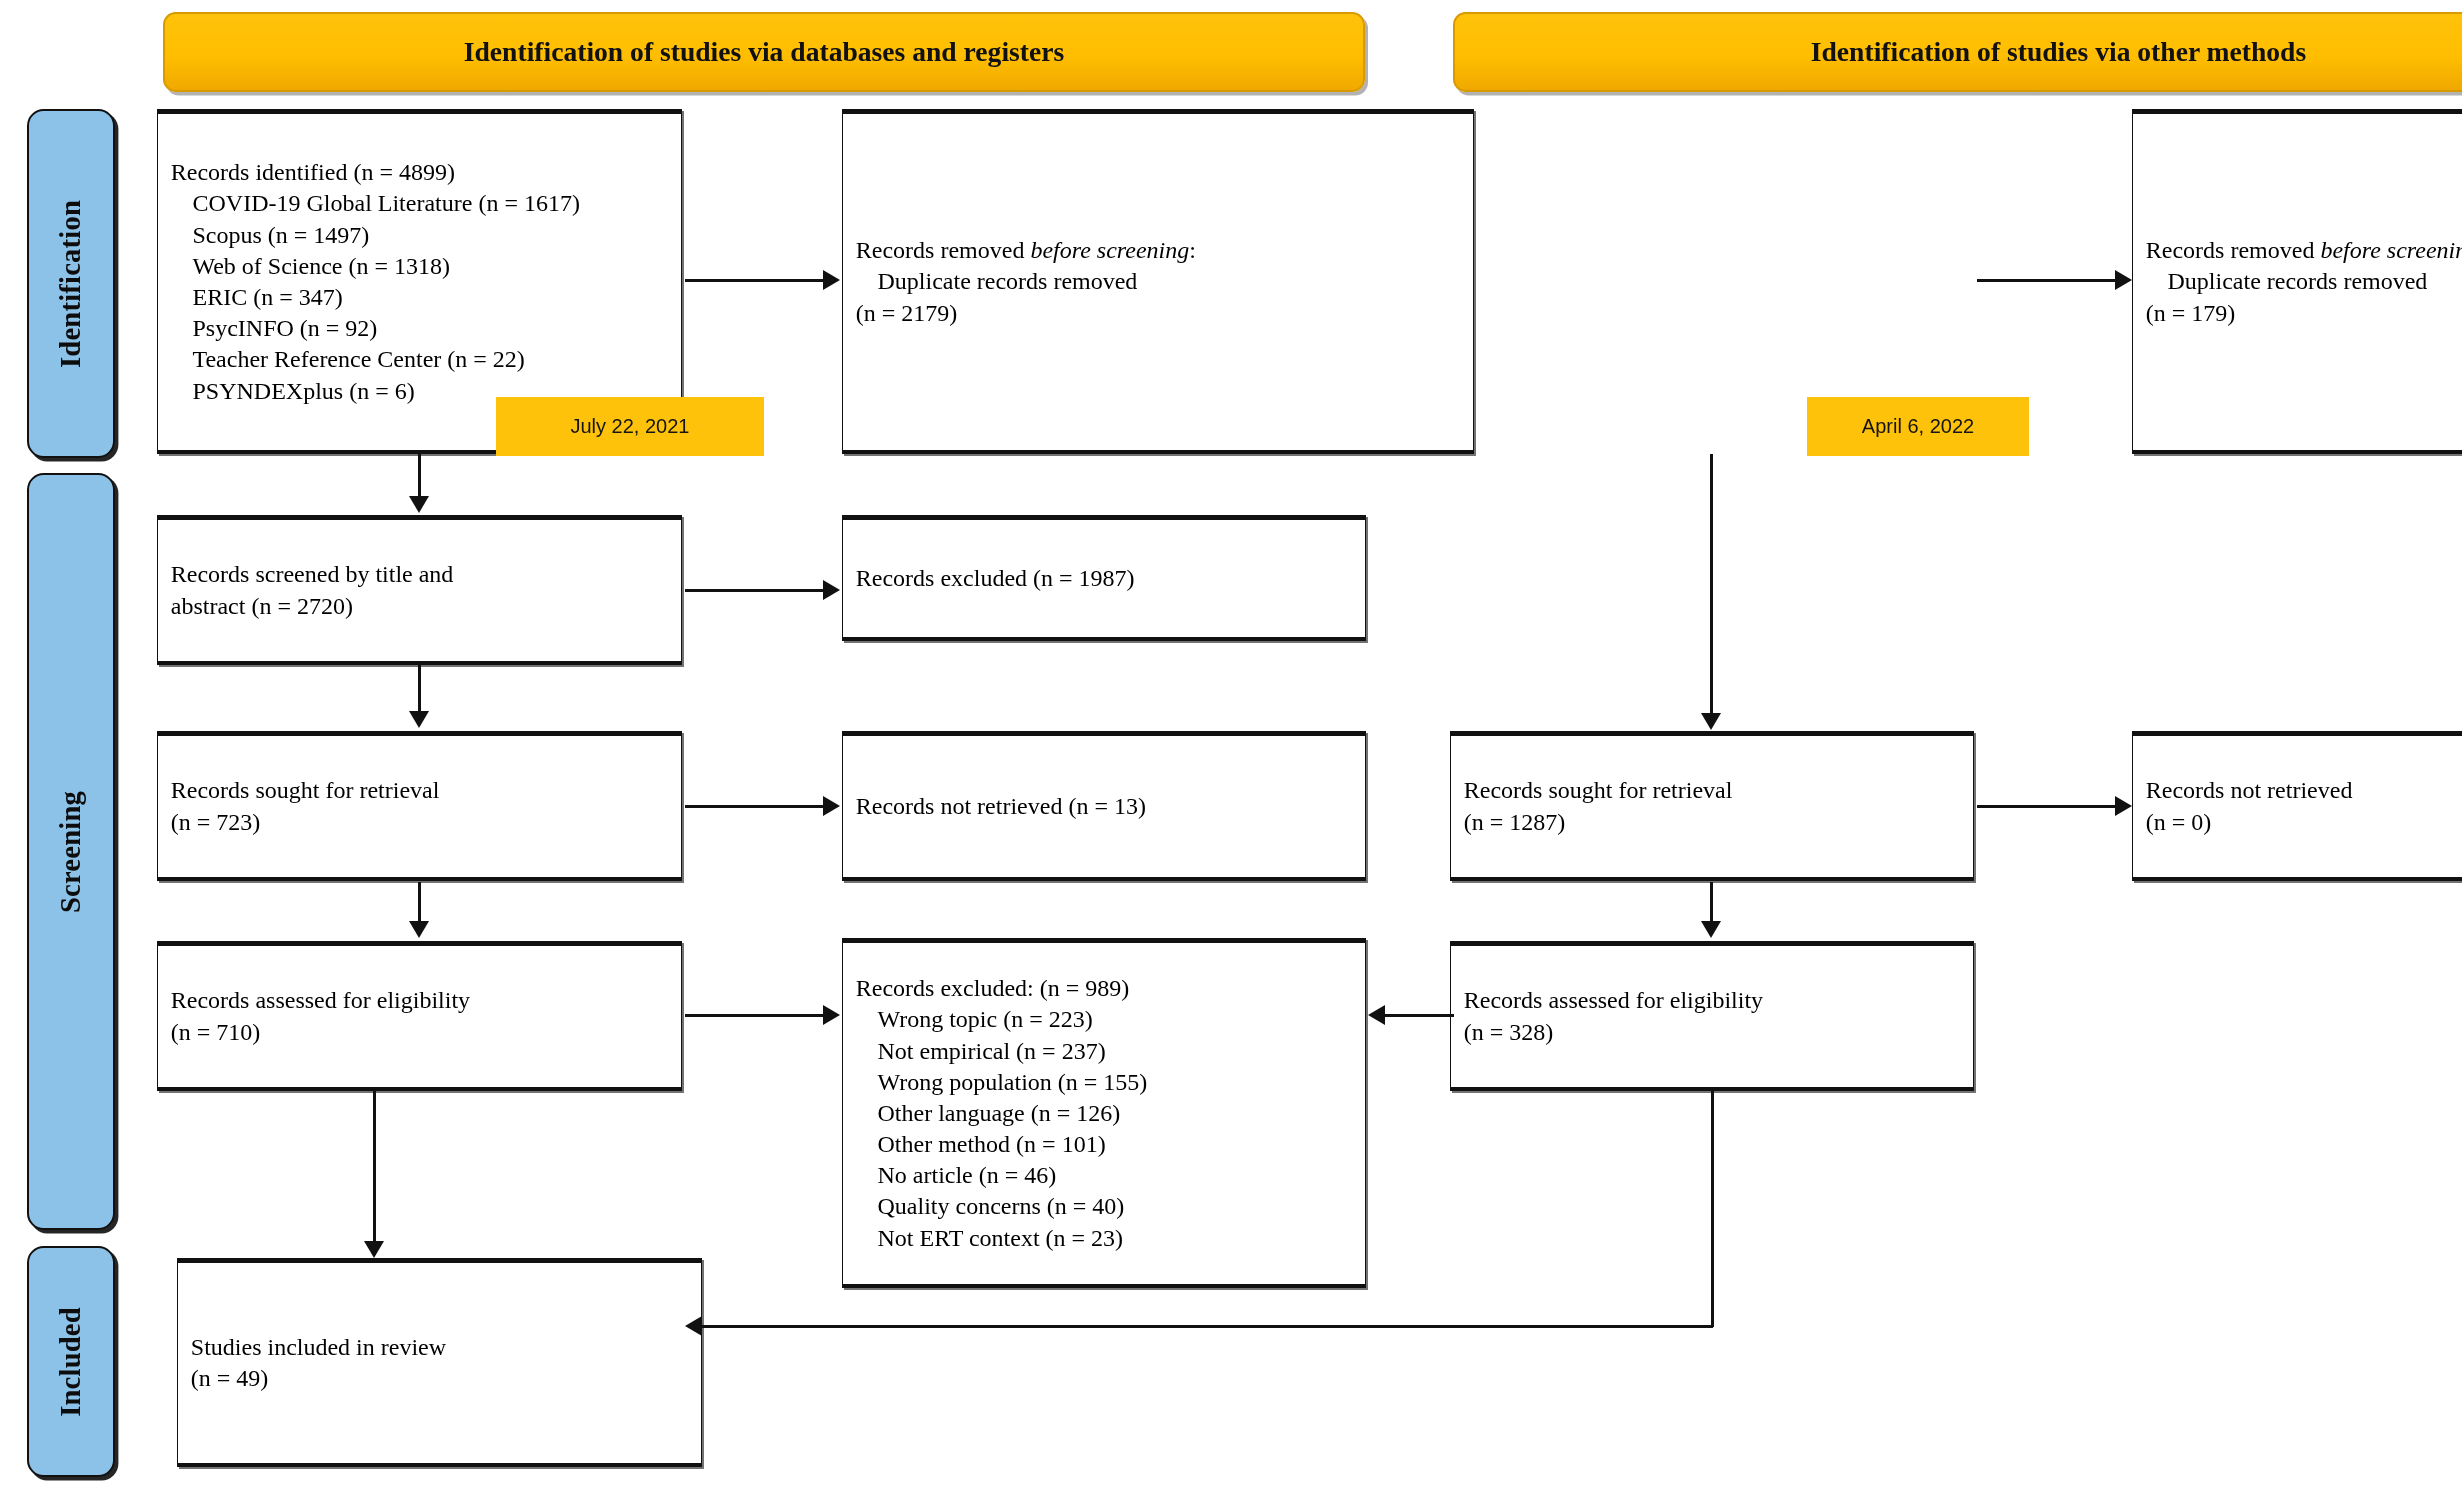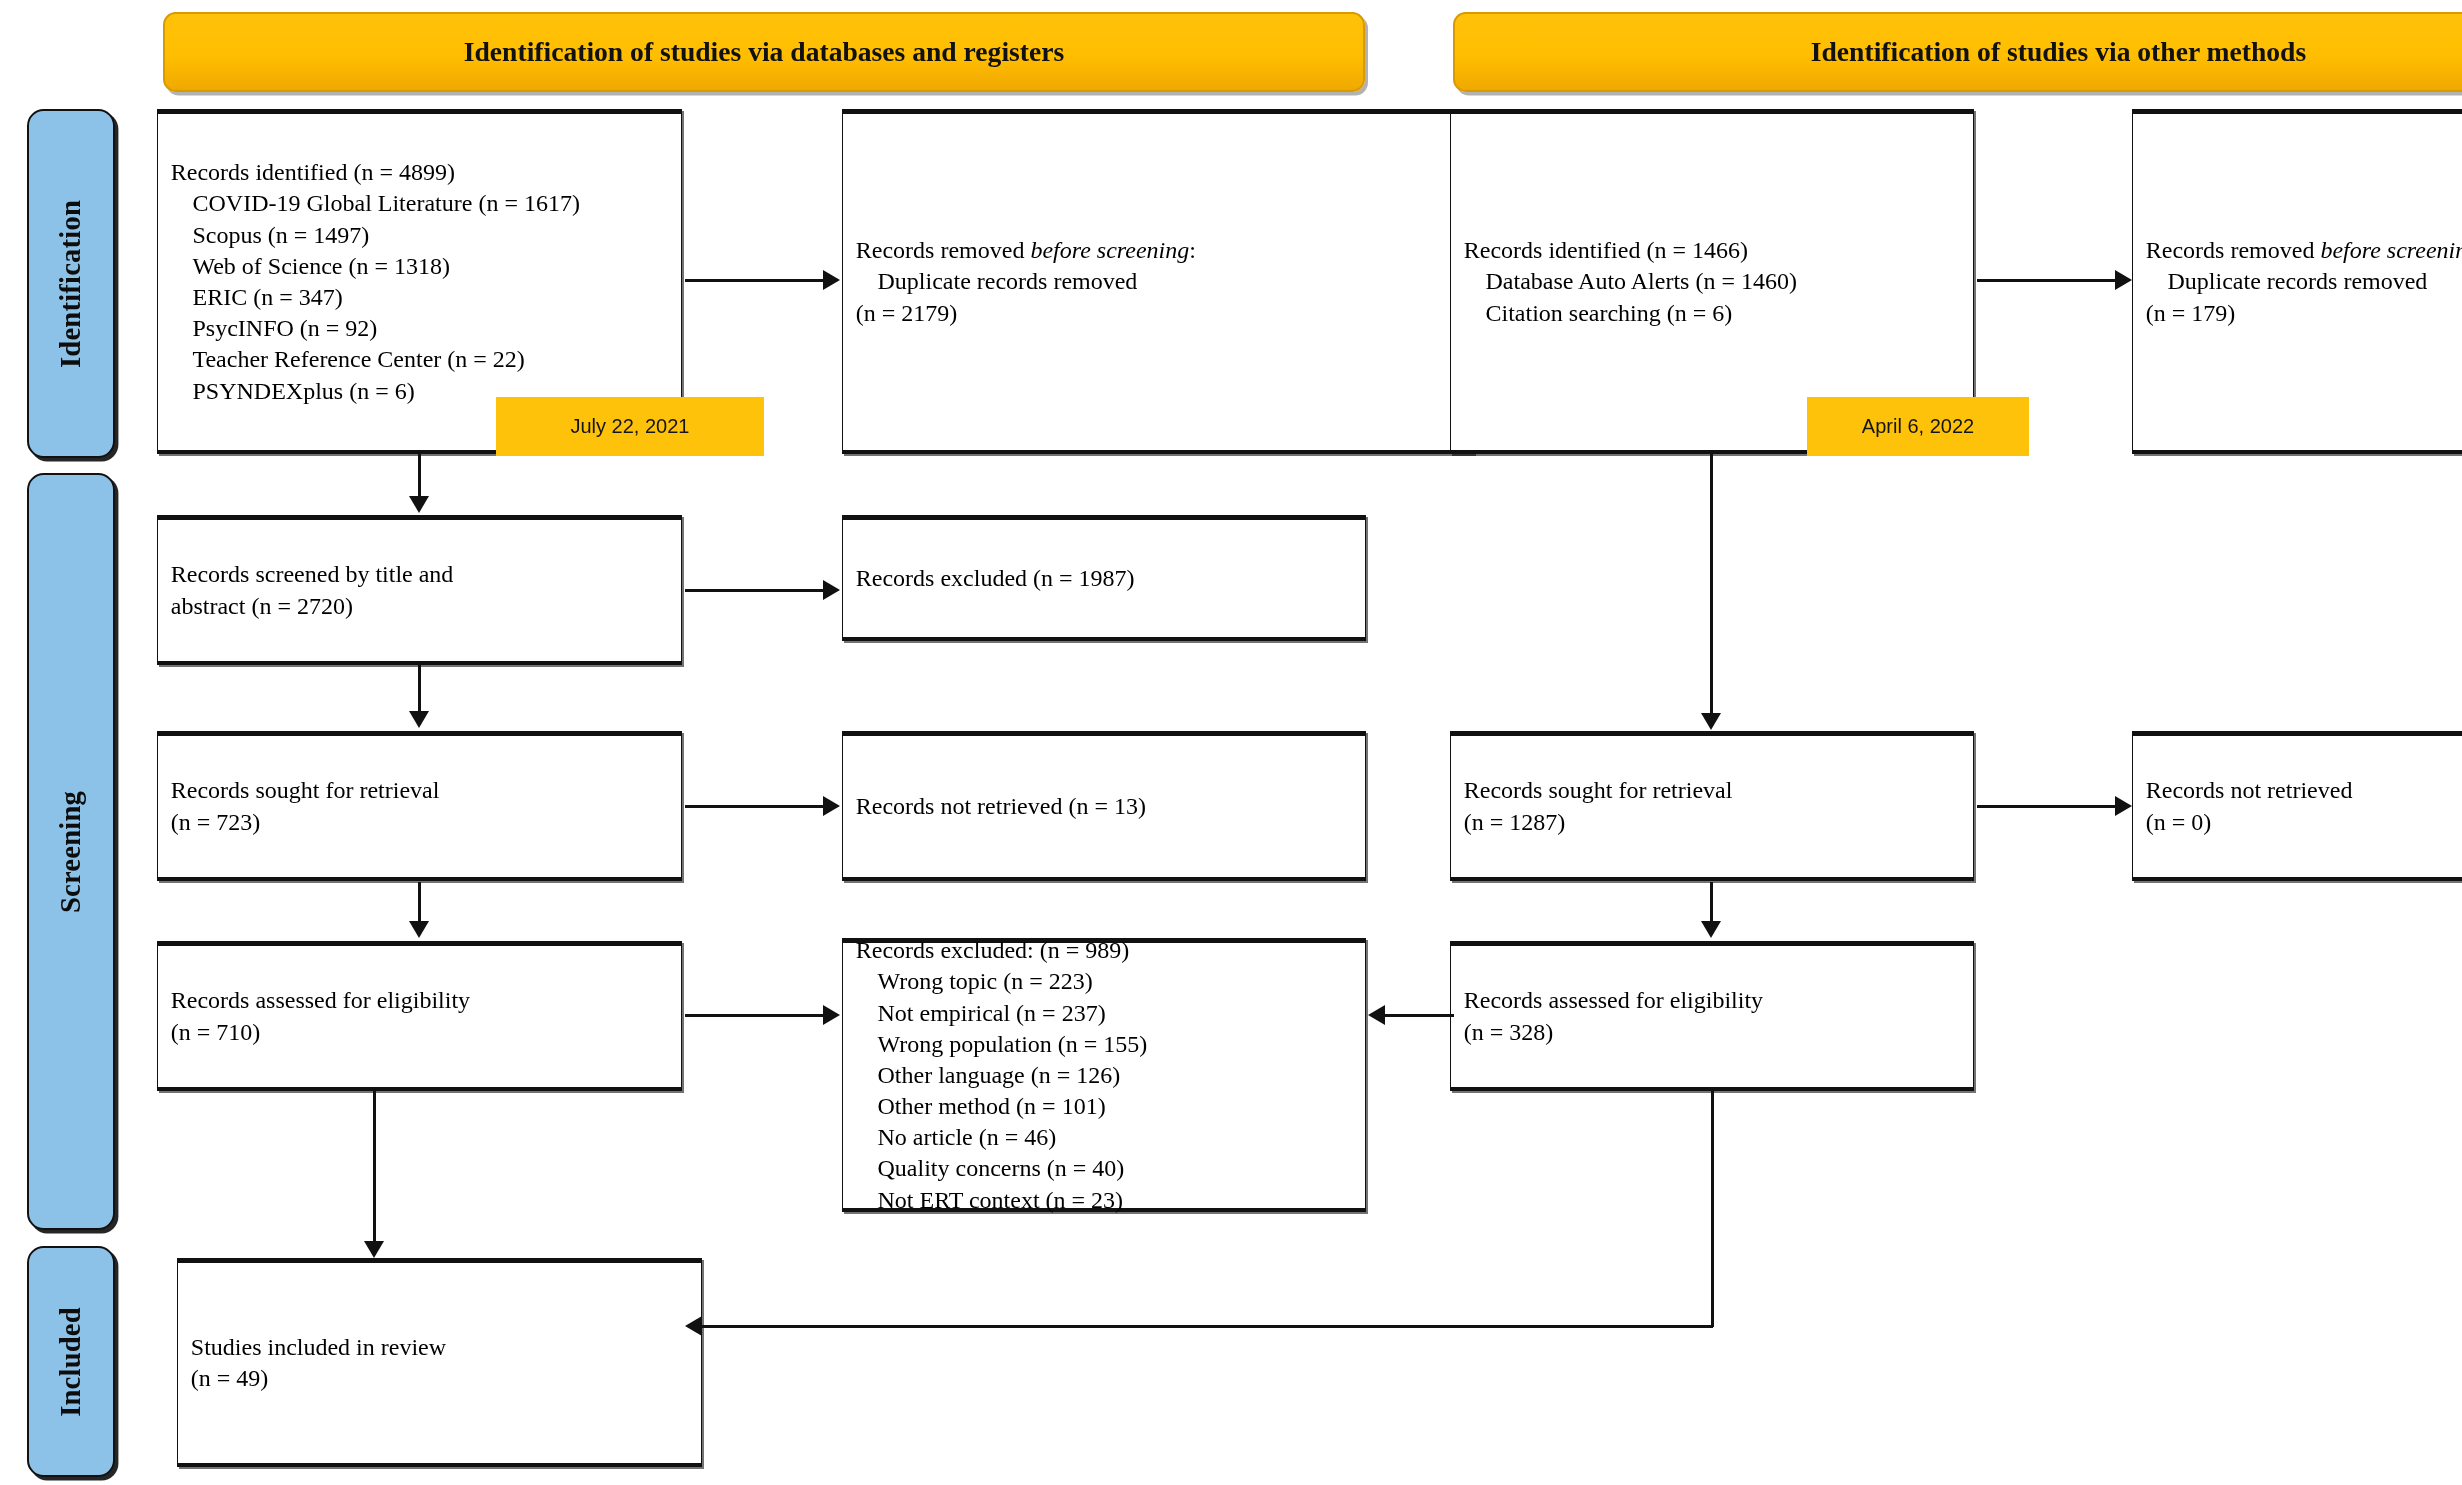--- a/index.html
+++ b/index.html
@@ -173,21 +173,21 @@
   <div class="ln v" style="left:418px;top:882px;height:42px;"></div>
   <div class="arw down" style="left:409px;top:921px;"></div>
 
   <div class="box" style="left:157px;top:941px;width:525px;height:150px;">
     <div class="btxt">
       <span>Records assessed for eligibility</span><br>
       <span>(n = 710)</span>
     </div>
   </div>
 
-  <div class="box" style="left:842px;top:938px;width:524px;height:274px;">
+  <div class="box" style="left:842px;top:938px;width:524px;height:350px;">
     <div class="btxt">
       <span>Records excluded: (n = 989)</span>
       <span class="ind">Wrong topic (n = 223)</span>
       <span class="ind">Not empirical (n = 237)</span>
       <span class="ind">Wrong population (n = 155)</span>
       <span class="ind">Other language (n = 126)</span>
       <span class="ind">Other method (n = 101)</span>
       <span class="ind">No article (n = 46)</span>
       <span class="ind">Quality concerns (n = 40)</span>
       <span class="ind">Not ERT context (n = 23)</span>
@@ -200,27 +200,20 @@
   <div class="ln v" style="left:373px;top:1091px;height:153px;"></div>
   <div class="arw down" style="left:364px;top:1241px;"></div>
 
   <div class="box" style="left:157px;top:1258px;width:525px;height:209px;margin-left:20px;">
     <div class="btxt">
       <span>Studies included in review</span><br>
       <span>(n = 49)</span>
     </div>
   </div>
 
-  <div class="box" style="left:1450px;top:109px;width:524px;height:345px;">
-    <div class="btxt">
-      <span>Records identified (n = 1466)</span>
-      <span class="ind">Database Auto Alerts (n = 1460)</span>
-      <span class="ind">Citation searching (n = 6)</span>
-    </div>
-  </div>
 
   <div class="box" style="left:2132px;top:109px;width:527px;height:345px;">
     <div class="btxt">
       <span><span>Records removed </span><em>before screening</em></span>
       <span class="ind">Duplicate records removed</span>
       <span style="display:block">(n = 179)</span>
     </div>
   </div>
 
   <div class="datechip" style="left:1807px;top:397px;width:222px;height:59px;">

